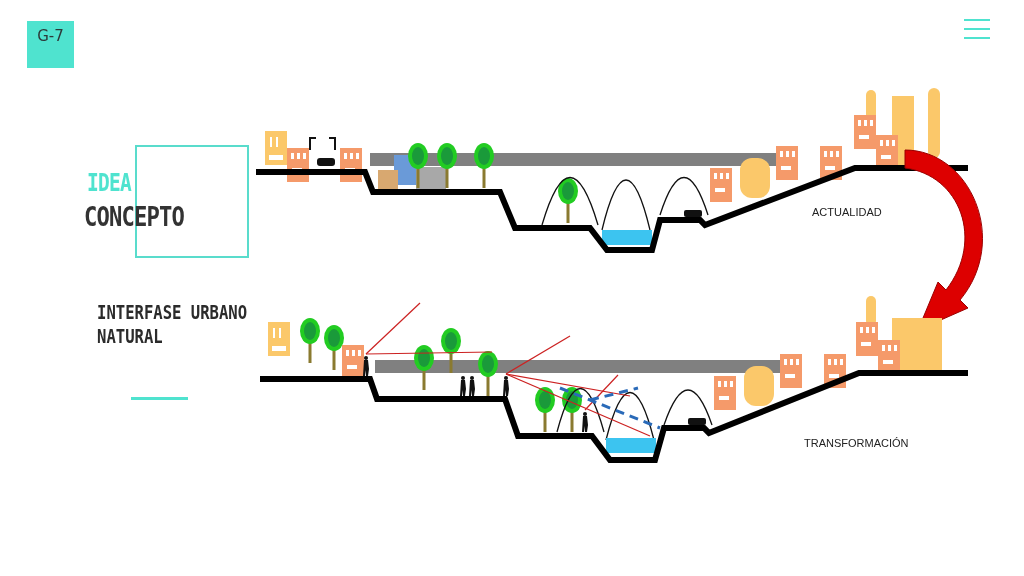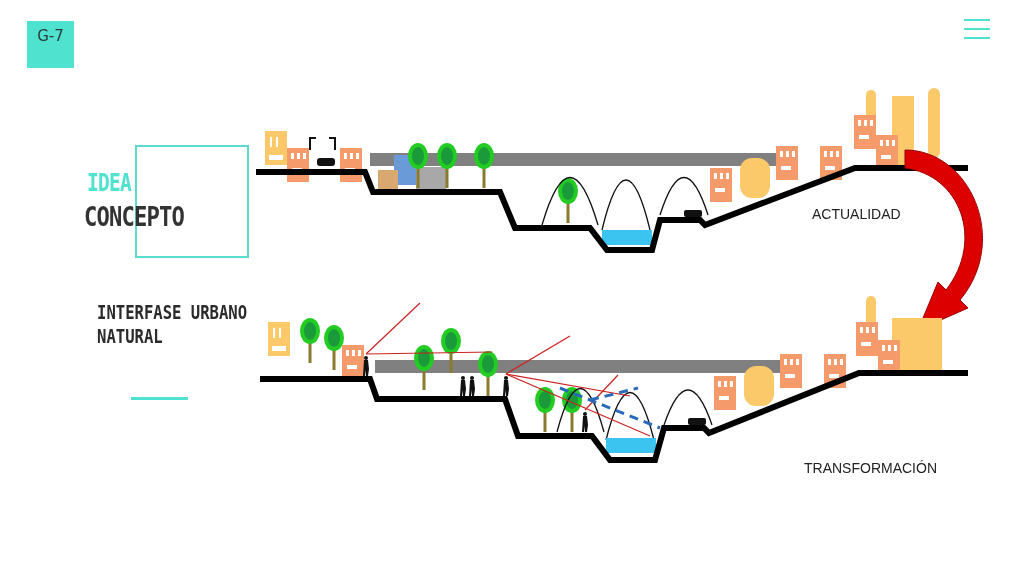--- a/index.html
+++ b/index.html
@@ -5,21 +5,21 @@
   html, body { margin:0; padding:0; }
   body { width:1024px; height:576px; background:#ffffff; position:relative; overflow:hidden; font-family:"DejaVu Sans", sans-serif; }
   .badge { position:absolute; left:27px; top:21px; width:47px; height:47px; background:#4fe3cf; color:#2d3a3a; font-family:"DejaVu Sans", sans-serif; font-size:15px; text-align:center; line-height:30px; }
   .menu { position:absolute; left:964px; top:19px; width:28px; height:22px; cursor:pointer; }
   .menu span { position:absolute; left:0; width:26px; height:2px; background:#4fe3cf; }
   .frame { position:absolute; left:135px; top:145px; width:114px; height:113px; border:2px solid #59dccc; box-sizing:border-box; }
   .title-idea { position:absolute; left:87px; top:168px; font-family:"DejaVu Sans Mono", monospace; font-weight:bold; font-size:25px; color:#4fe3cf; letter-spacing:-1px; transform:scaleX(0.78); transform-origin:left; }
   .title-concepto { position:absolute; left:84px; top:201px; font-family:"DejaVu Sans Mono", monospace; font-weight:bold; font-size:27px; color:#333333; letter-spacing:-1px; transform:scaleX(0.82); transform-origin:left; }
   .subtitle { position:absolute; left:97px; top:300px; font-family:"DejaVu Sans Mono", monospace; font-weight:bold; font-size:19px; line-height:24px; color:#2b2b2b; transform:scaleX(0.82); transform-origin:left; white-space:pre; }
   .accent-line { position:absolute; left:131px; top:397px; width:57px; height:3px; background:#4fe3cf; }
-  .label { position:absolute; font-family:"Liberation Sans", sans-serif; font-size:14px; color:#222; }
+  .label { position:absolute; font-family:"Liberation Sans", sans-serif; font-size:11px; color:#222; }
   svg.scene { position:absolute; left:0; top:0; }
 </style>
 </head>
 <body>
 
 <div class="badge"><span>G-7</span></div>
 
 <div class="menu">
   <span style="top:0"></span>
     <span style="top:9px"></span>
@@ -28,21 +28,21 @@
 
 <div class="frame"></div>
 <div class="title-idea">IDEA</div>
 <div class="title-concepto">CONCEPTO</div>
 
 <div class="subtitle"><span>INTERFASE URBANO</span>
 <span>NATURAL</span></div>
 <div class="accent-line"></div>
 
 <div class="label" style="left:812px; top:206px;">ACTUALIDAD</div>
-<div class="label" style="left:804px; top:437px;margin-top:23px;">TRANSFORMACIÓN</div>
+<div class="label" style="left:804px; top:437px;">TRANSFORMACIÓN</div>
 
 <svg class="scene" width="1024" height="576" viewBox="0 0 1024 576">
   <defs>
     <g id="tree">
       <rect x="-1.5" y="0" width="3" height="28" fill="#8a7a30"></rect>
       <ellipse cx="0" cy="-4" rx="10" ry="13" fill="#22cc22"></ellipse>
       <ellipse cx="0" cy="-4" rx="6" ry="9" fill="#1a9a3a"></ellipse>
     </g>
     <g id="bld-o">
         <rect width="22" height="34" fill="#f59a6a"></rect>

